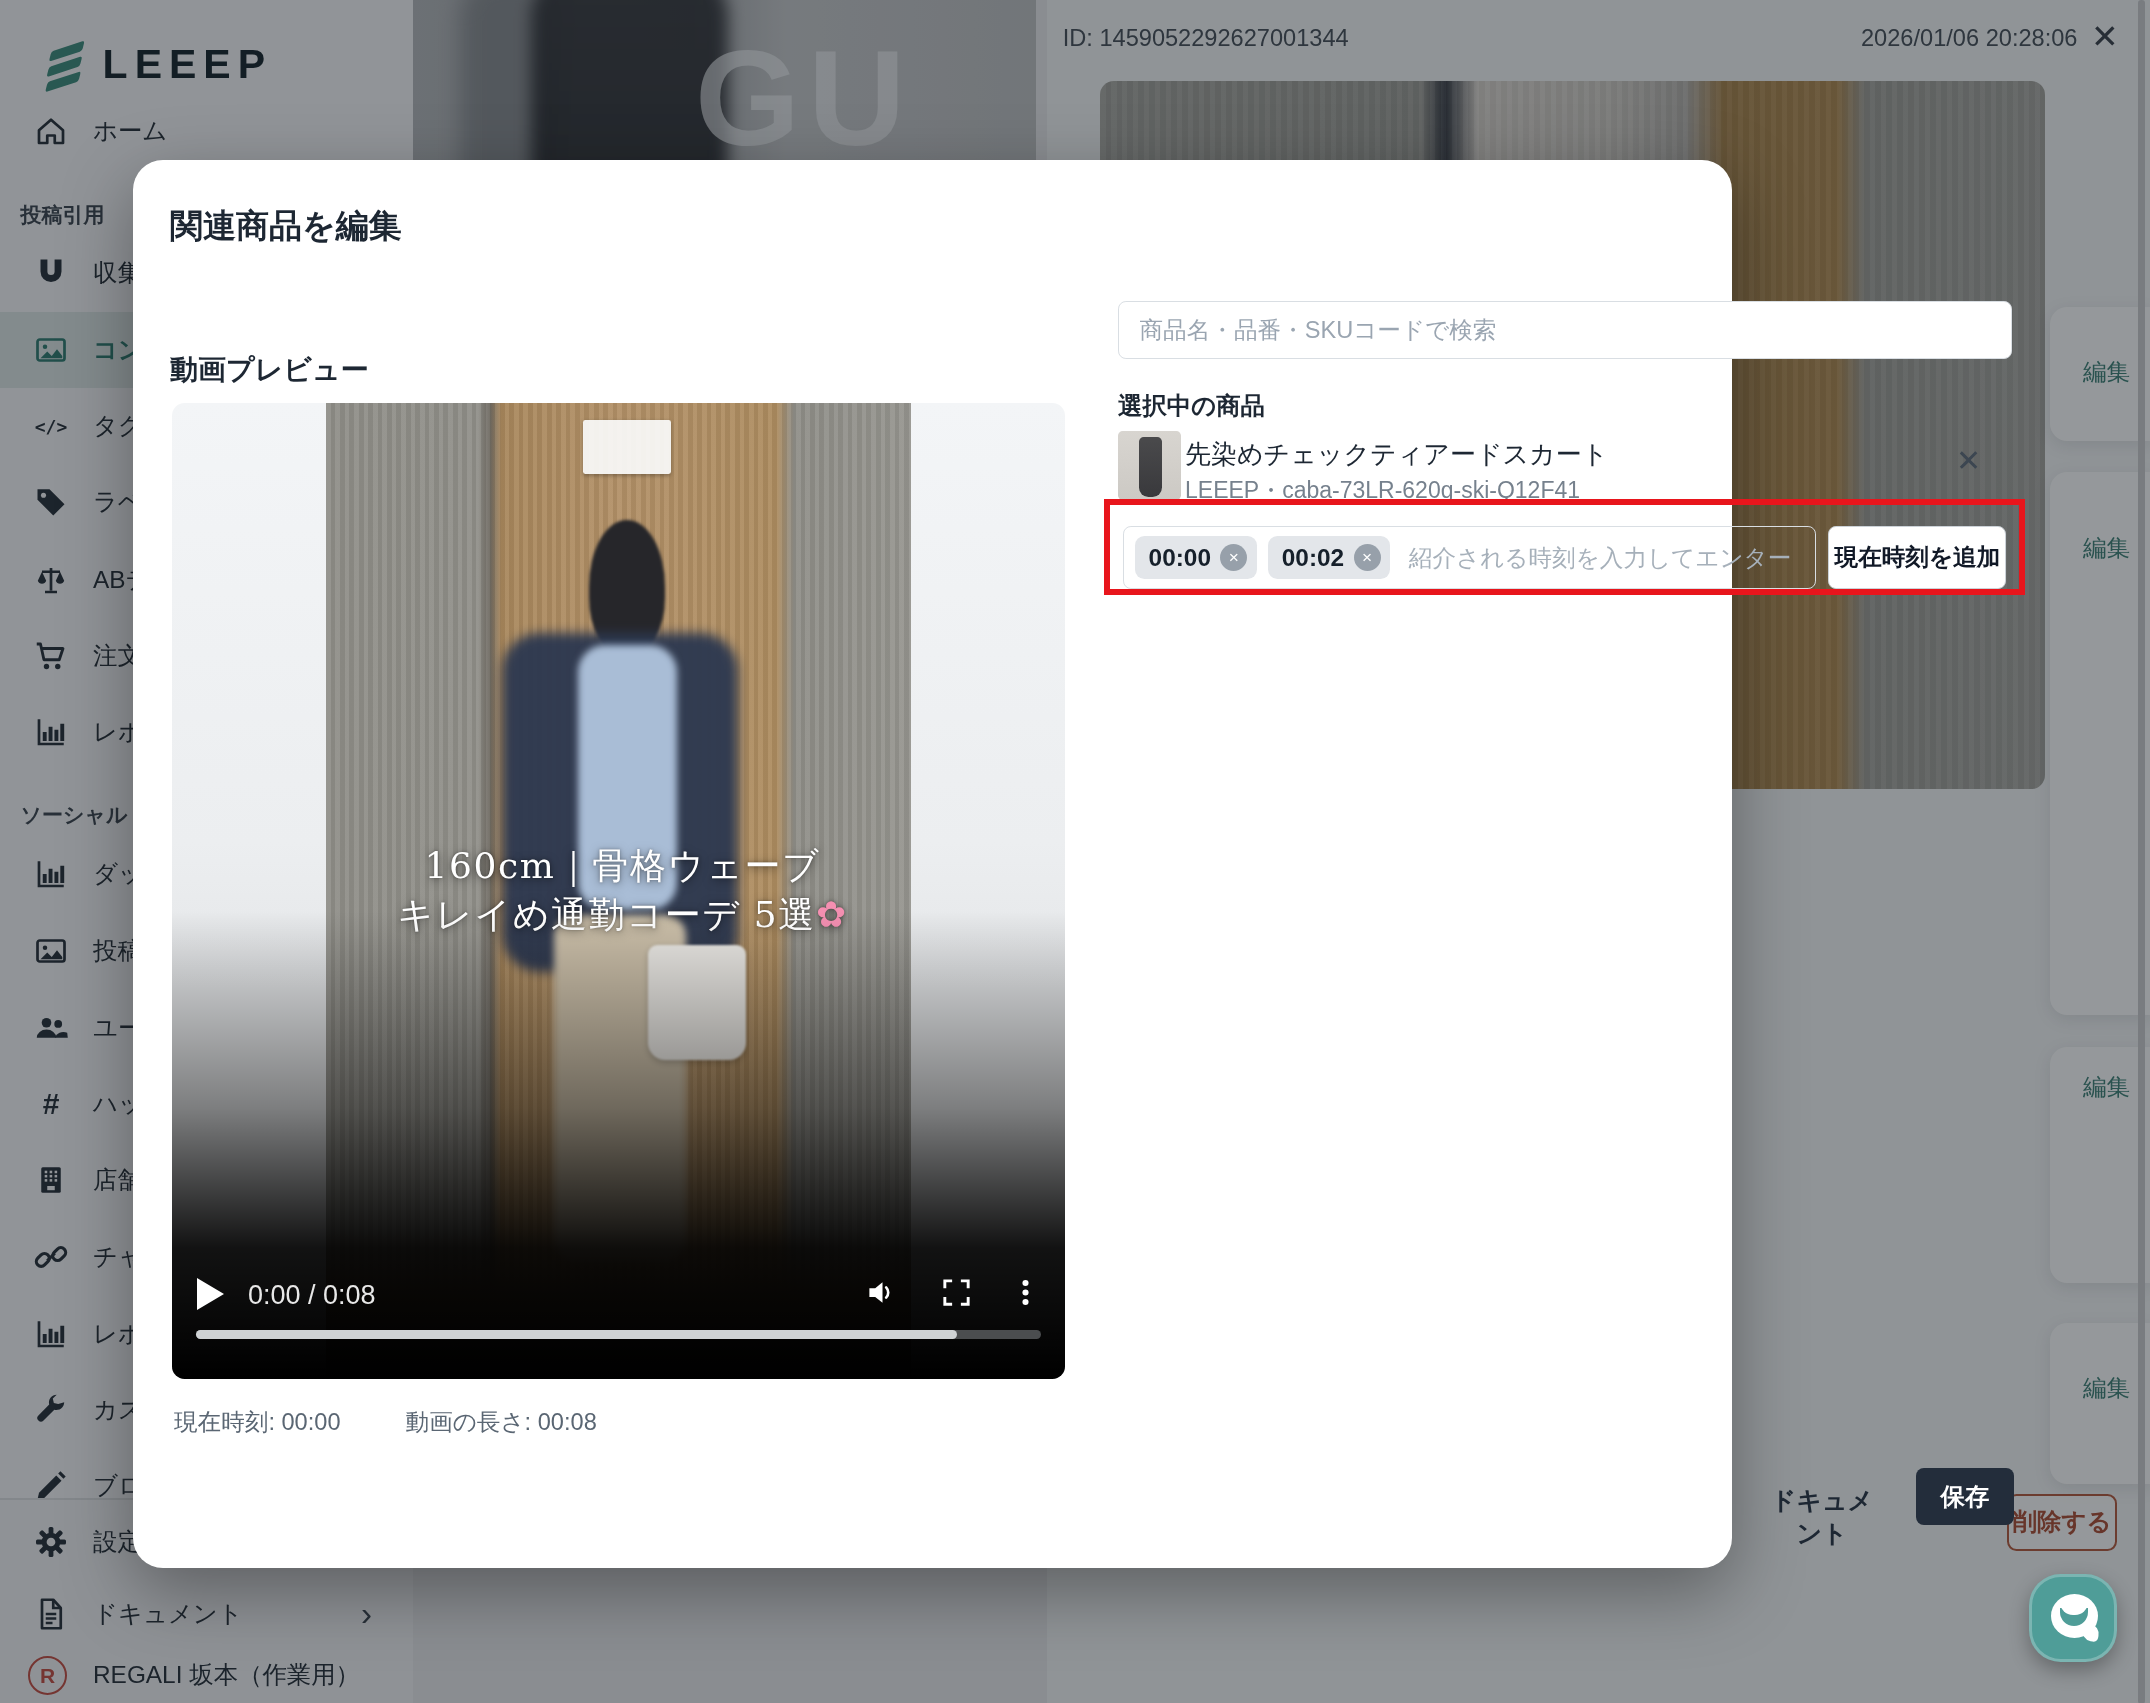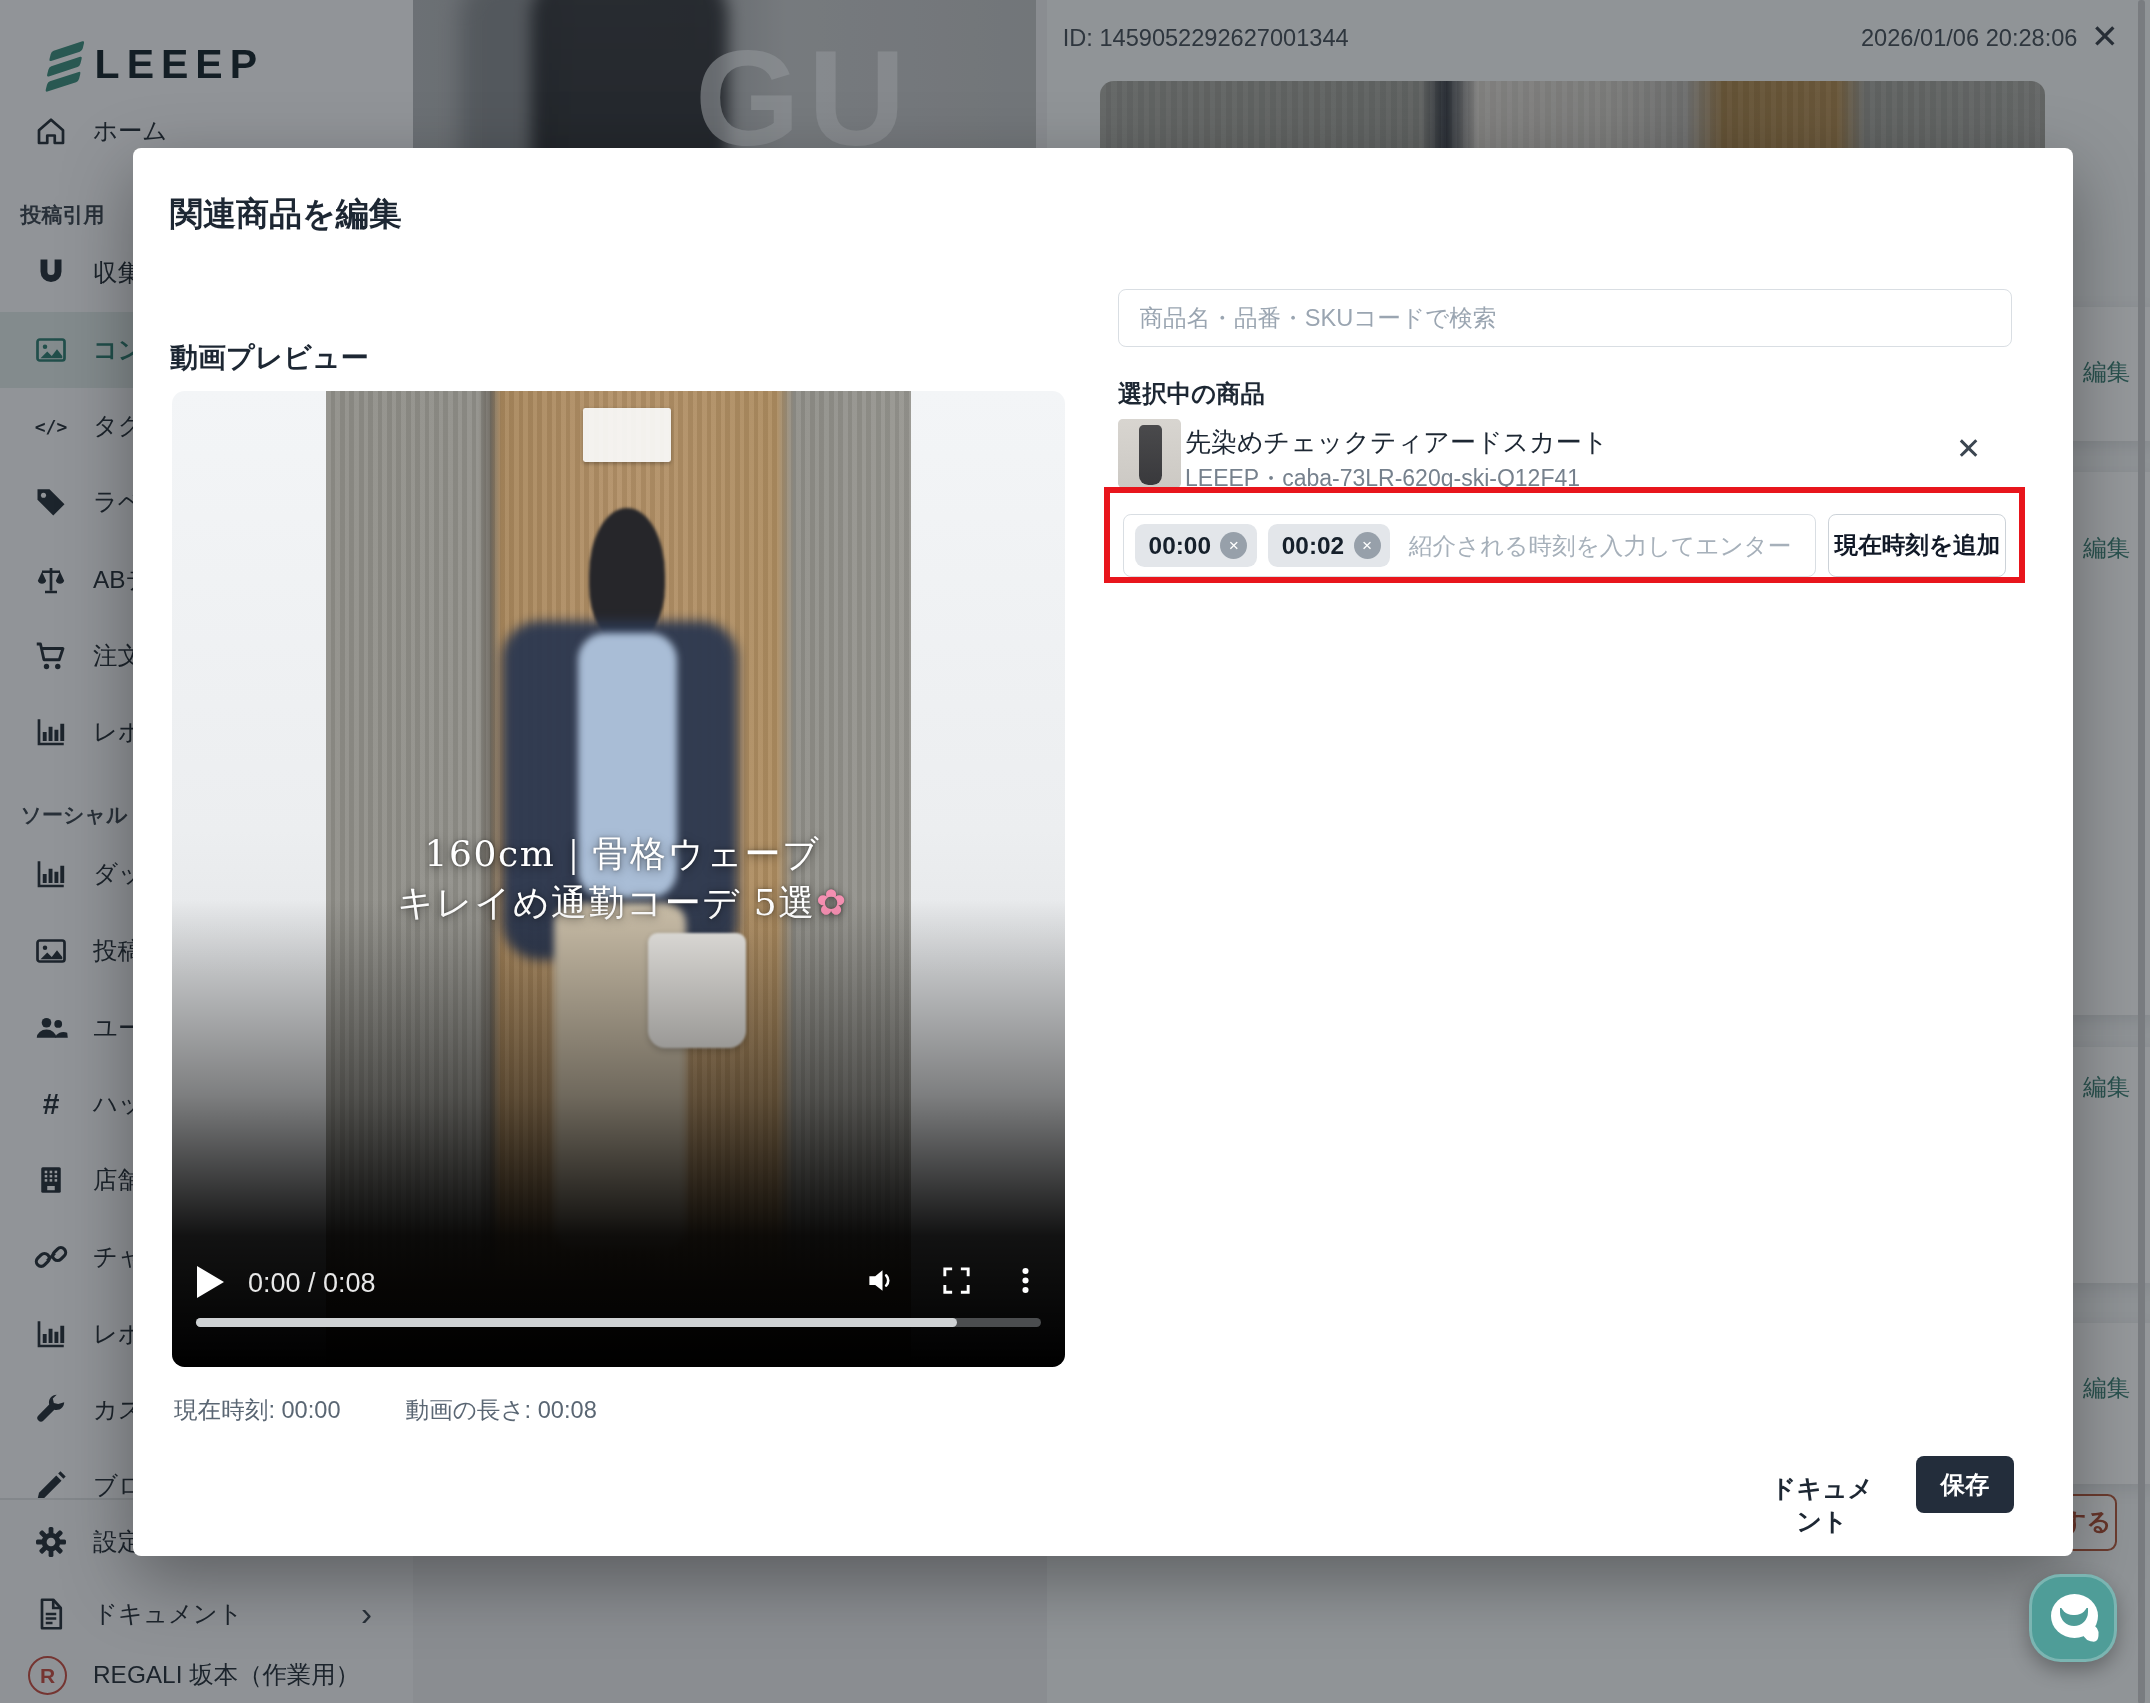--- a/index.html
+++ b/index.html
@@ -13,21 +13,21 @@
   body{font-family:"Liberation Sans",sans-serif;background:#e3e6e8;overflow:hidden;}
   .stage{position:relative;width:2151px;height:1704px;overflow:hidden;}
 
   
   .bg{position:absolute;inset:0;}
 
   
   .sidebar{position:absolute;left:0;top:0;width:413px;height:1704px;background:var(--sbg);}
   .sidebar .divider{position:absolute;left:0;top:1498px;width:413px;height:1.6px;background:#d7dbde;}
   .sidebar .bottomzone{position:absolute;left:0;top:1500px;width:413px;height:204px;background:#eceef1;}
-  .logo{position:absolute;left:41px;top:41px;display:flex;align-items:center;gap:6px;}
+  .logo{position:absolute;left:41px;top:41px;display:flex;align-items:center;gap:14px;}
   .logo-bars{display:flex;flex-direction:column;gap:5.5px;transform:rotate(-18deg);margin-top:4.7px;}
   .logo-bars span{width:35px;height:8.7px;border-radius:2.4px;background:#3d8a7c;transform:skewX(-32deg);}
   .logo-bars span:nth-child(1){margin-left:12.6px;}
   .logo-bars span:nth-child(2){margin-left:6.3px;}
   .logo-text{font-size:41px;font-weight:bold;letter-spacing:7px;color:#17262f;}
   .srow{position:absolute;left:0;width:413px;height:76px;cursor:pointer;}
   .srow .ic{position:absolute;left:33px;top:19.7px;width:36px;height:36px;color:var(--ink);}
   .srow .slabel{position:absolute;left:93px;top:0;line-height:76px;font-size:24.4px;color:var(--ink);white-space:nowrap;}
   .srow.active{background:rgba(47,122,112,0.13);}
   .srow.active .ic,.srow.active .slabel{color:var(--teal);font-weight:bold;}
@@ -55,21 +55,21 @@
 
   .bgcard{position:absolute;background:#f7f9fa;border-radius:17.3px 0 0 17.3px;box-shadow:0 4.7px 17.3px rgba(30,40,50,0.10);width:101px;left:2050px;}
   .bgedit{position:absolute;left:33px;font-size:23.6px;color:#3f8078;cursor:pointer;}
   .btn-delete{position:absolute;left:2007px;top:1494px;width:110px;height:57px;border:2.4px solid #b05a40;border-radius:9.4px;color:#a84f38;font-size:24.4px;font-weight:bold;text-align:center;line-height:52px;background:rgba(255,255,255,0.55);cursor:pointer;}
   .scrollbar{position:absolute;left:2138px;top:0;width:7px;height:1704px;background:#c6c9cc;border-radius:3.1px;}
 
   
   .scrim{position:absolute;inset:0;background:rgba(15,19,24,0.42);z-index:5;}
 
   
-  .modal{position:absolute;left:133px;top:148px;width:1940px;height:1408px;background:#ffffff;border-radius:8px;box-shadow:0 23.6px 71px rgba(0,0,0,0.35);z-index:10;}
+  .modal{position:absolute;left:133px;top:160px;width:1599px;height:1408px;background:#ffffff;border-radius:30px;box-shadow:0 23.6px 71px rgba(0,0,0,0.35);z-index:10;}
   .m-title{position:absolute;left:37px;top:44px;font-size:33px;font-weight:bold;color:#1d2733;}
   .m-preview-label{position:absolute;left:37px;top:191px;font-size:28px;font-weight:bold;color:#1d2733;}
 
   
   .player{position:absolute;left:39px;top:243px;width:893px;height:976px;border-radius:12.6px;overflow:hidden;background:linear-gradient(180deg,#f3f5f7 0%,#eceef0 45%,#e4e6e8 60%);cursor:pointer;}
   .vphoto{position:absolute;left:154px;top:0;width:585px;height:976px;overflow:hidden;
     background:linear-gradient(90deg,#8f8e88 0%,#908f89 26%,#6f6a62 28%,#a8875c 30%,#b29067 50%,#ad8c60 77%,#8f8e88 80%,#96958f 100%);}
   .vphoto .curtaintex{position:absolute;inset:0;background:repeating-linear-gradient(90deg,rgba(255,255,255,0.06) 0 4.7px,rgba(0,0,0,0.05) 4.7px 9.4px);}
   .vphoto .sign{position:absolute;left:44%;top:17.3px;width:15%;height:54px;background:rgba(250,250,250,0.92);border-radius:2.4px;box-shadow:0 1.6px 3.9px rgba(0,0,0,.25);}
   .vphoto .hair{position:absolute;left:45%;top:117px;width:76px;height:134px;border-radius:50% 50% 42% 42%;background:#26262a;filter:blur(1.6px);}

